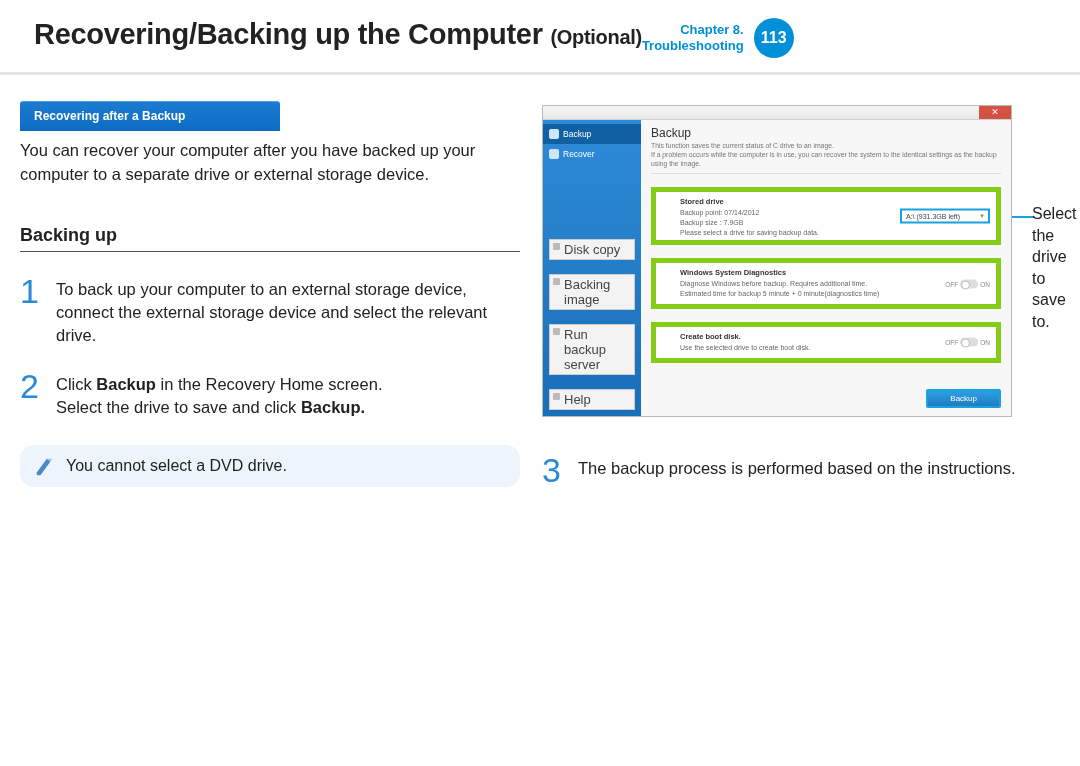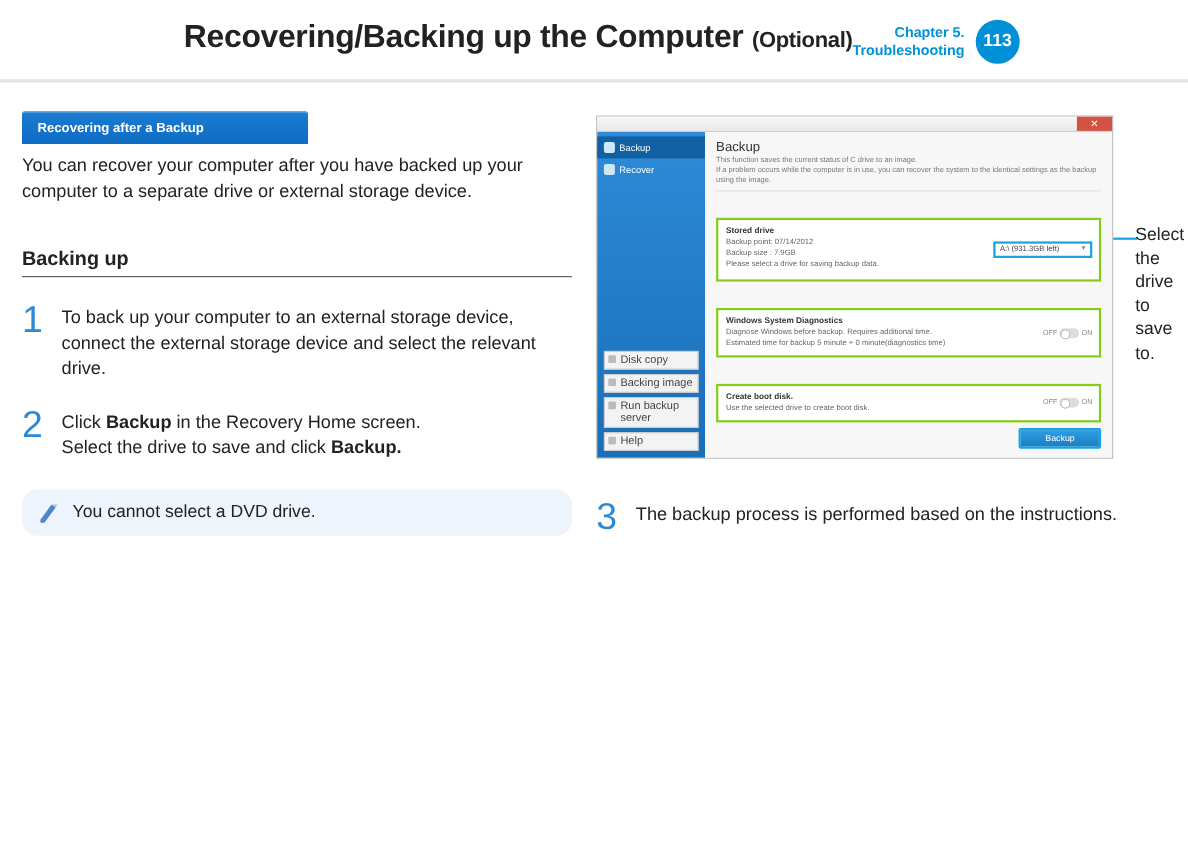--- a/index.html
+++ b/index.html
@@ -1,17 +1,17 @@
 <!DOCTYPE html>
 <html><head>
 <meta charset="utf-8">
 <style>
   * { box-sizing: border-box; margin: 0; padding: 0; }
   body { font-family: "Segoe UI", Arial, sans-serif; background: #fff; width: 1080px; height: 766px; position: relative; color: #222; }
-  .header { display: flex; justify-content: center; align-items: flex-start; padding: 18px 20px 14px 34px; border-bottom: 3px solid #e5e5e5; }
+  .header { display: flex; justify-content: flex-start; align-items: flex-start; padding: 18px 20px 14px 34px; border-bottom: 3px solid #e5e5e5; }
   .title-block { font-weight: 700; font-size: 29px; color: #222; letter-spacing: -0.3px; }
   .title-optional { font-weight: 700; font-size: 20px; }
   .chapter-block { display: flex; align-items: center; gap: 10px; }
   .chapter-text { text-align: right; color: #0090d8; font-weight: 700; font-size: 13px; line-height: 1.25; }
   .page-circle { background: #0090d8; color: #fff; width: 40px; height: 40px; border-radius: 50%; display: flex; align-items: center; justify-content: center; font-weight: 700; font-size: 16px; }
   .body { display: flex; gap: 22px; padding: 26px 20px 0 20px; }
   .col-left { width: 500px; }
   .col-right { flex: 1; position: relative; }
   .section-banner { background: linear-gradient(#1b7cd0, #0d6bc4); color: #fff; font-weight: 700; font-size: 12px; padding: 7px 14px 8px 14px; border-radius: 3px 3px 0 0; border-top: 1px solid #4aa3e6; display: inline-block; min-width: 260px; }
   .intro-text { font-size: 16.5px; line-height: 1.45; margin-top: 8px; }
@@ -25,26 +25,26 @@
   
   .screenshot { border: 1px solid #b8b8b8; width: 470px; height: 312px; position: relative; background: #fff; box-shadow: 0 0 0 1px #eee inset; margin-top: 4px; }
   .ss-top { height: 14px; background: linear-gradient(#f6f6f6,#e9e9e9); border-bottom: 1px solid #cfcfcf; position:relative; }
   .ss-close { position:absolute; right:0; top:0; width:32px; height:13px; background:#d35244; color:#fff; font-size:9px; text-align:center; line-height:12px; }
   .ss-body { display: flex; height: calc(100% - 14px); }
   .ss-sidebar { width: 98px; background: linear-gradient(#2e8bd8,#196eb8); padding-top:4px; }
   .ss-sb-item { font-size: 8.5px; color:#fff; padding:5px 6px 5px 20px; position:relative; }
   .ss-sb-item.active { background:#1160a3; }
   .ss-sb-item::before { content:''; position:absolute; left:6px; top:5px; width:10px; height:10px; background:#cfe6f7; border-radius:2px; }
   .ss-sb-bottom { position:absolute; bottom:6px; left:6px; width:86px; }
-  .ss-sb-btn { font-size:10px; background:#f3f3f3; border:1px solid #ccc; padding:2px 4px 2px 14px; margin-top:4px; color:#444; position:relative; }
+  .ss-sb-btn { font-size:13px; background:#f3f3f3; border:1px solid #ccc; padding:2px 4px 2px 14px; margin-top:14px; color:#444; position:relative; }
   .ss-sb-btn::before{content:'';position:absolute;left:3px;top:3px;width:7px;height:7px;background:#bbb;border-radius:1px;}
   .ss-main { flex:1; background:#f7f7f7; padding:6px 10px 8px 10px; position:relative; }
   .ss-h1 { font-size:12px; color:#333; font-weight:400; }
   .ss-desc { font-size:6.8px; color:#777; line-height:1.3; margin-top:2px; border-bottom:1px solid #ddd; padding-bottom:5px; }
-  .ss-panel { border:2px solid #84cc16; background:#fff; margin-top:24px; padding:5px 7px; position:relative; }
+  .ss-panel { border:5px solid #84cc16; background:#fff; margin-top:13px; padding:5px 24px; position:relative; }
   .ss-panel-title { font-size:7.5px; font-weight:700; color:#333; margin-bottom:2px; }
   .ss-line { font-size:7px; color:#666; line-height:1.4; }
   .ss-dropdown { position:absolute; right:6px; top:50%; transform:translateY(-50%); border:2px solid #17a2e0; background:#fff; font-size:7px; padding:2px 14px 2px 4px; color:#444; width:90px; }
   .ss-dropdown::after{content:'▼';position:absolute;right:3px;top:2px;font-size:6px;color:#888;}
   .ss-toggle { position:absolute; right:6px; top:50%; transform:translateY(-50%); display:flex; align-items:center; gap:2px; font-size:6.5px; color:#888;}
   .ss-toggle .knob{width:18px;height:9px;background:#ddd;border-radius:5px;position:relative;}
   .ss-toggle .knob::after{content:'';position:absolute;left:1px;top:1px;width:7px;height:7px;background:#fff;border-radius:50%;border:1px solid #bbb;}
   .ss-backup-btn { position:absolute; bottom:8px; right:10px; border:2px solid #17a2e0; background:linear-gradient(#2e9ee3,#1d7dc2); color:#fff; font-size:8px; padding:3px 22px; border-radius:2px; }
   .callout { position:absolute; left: 490px; top: 102px; font-size:16px; line-height:1.35; }
   .callout-line { position:absolute; left:470px; top:115px; width:22px; height:2px; background:#17a2e0; }
@@ -54,21 +54,21 @@
 </head>
 <body>
 
 <div class="header">
   <div class="title-block">
     <span>Recovering/Backing up the Computer</span>
     <span class="title-optional">(Optional)</span>
   </div>
   <div class="chapter-block">
     <div class="chapter-text">
-      <div>Chapter 5.</div>
+      <div>Chapter 8.</div>
       <div>Troubleshooting</div>
     </div>
     <div class="page-circle">113</div>
   </div>
 </div>
 
 <div class="body">
   <div class="col-left">
     <div class="section-banner">Recovering after a Backup</div>
     <div class="intro-text">You can recover your computer after you have backed up your computer to a separate drive or external storage device.</div>

